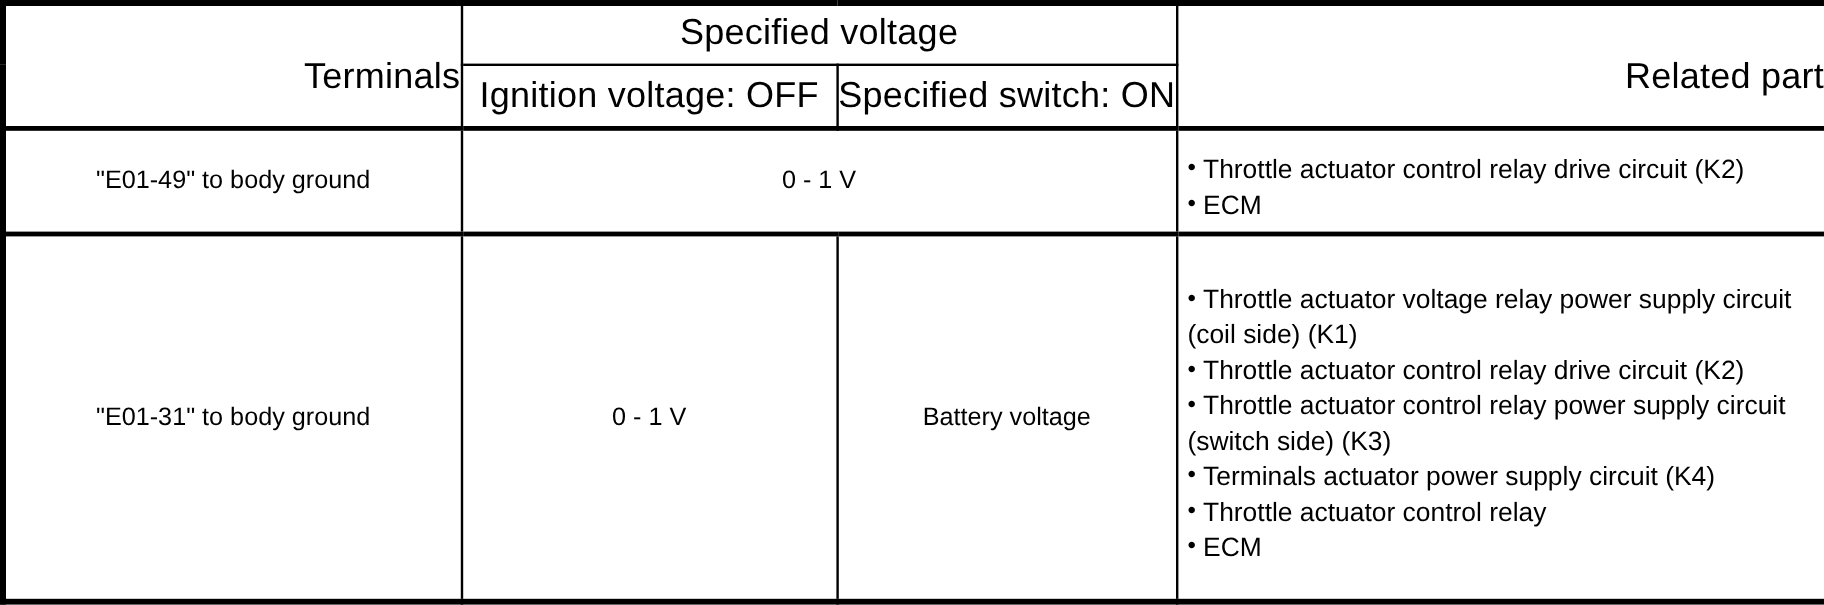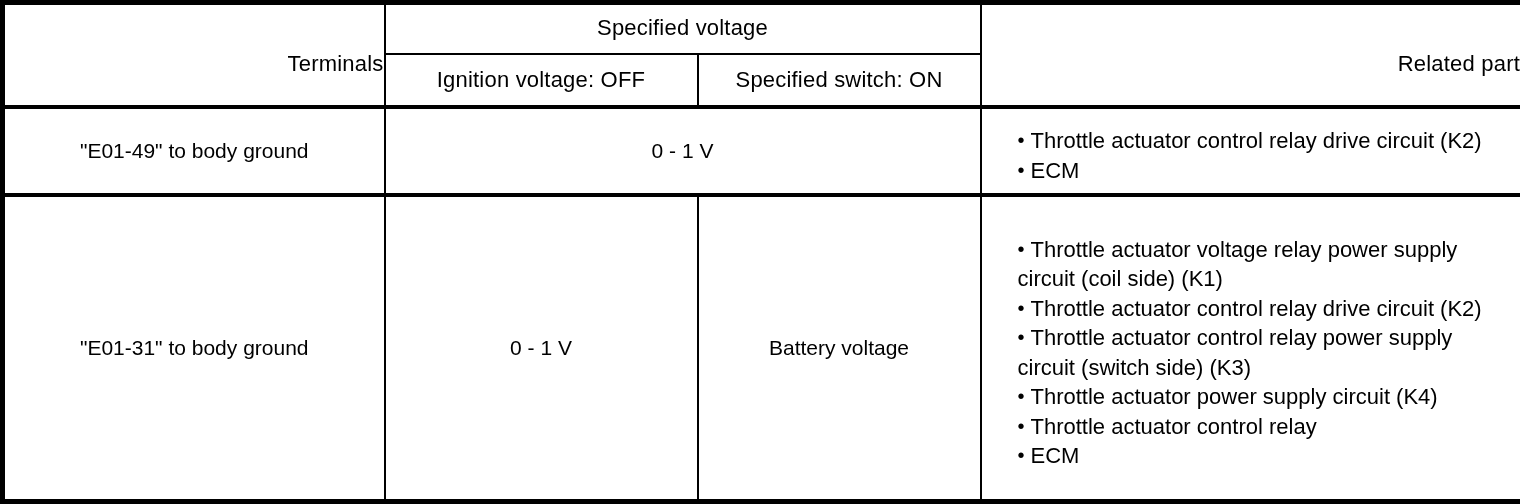--- a/index.html
+++ b/index.html
@@ -38,21 +38,21 @@
   
   col.c-terminals   { width: 382px; }
   col.c-volt-off    { width: 313px; }
   col.c-volt-on     { width: 283px; }
   col.c-related     { width: 542px; }
 
   
   .hdr {
     text-align: center;
     font-weight: bold;
-    font-size: 22px;
+    font-size: 30px;
     letter-spacing: 0.2px;
   }
   .hdr-terminals,
   .hdr-related {
     vertical-align: top;
   }
   .hdr-terminals .hdr-label,
   .hdr-related .hdr-label {
     display: block;
     padding-top: 18px;
@@ -91,21 +91,20 @@
 
   .bullet-list {
     list-style: none;
     margin: 0;
     padding: 9px 6px 0 8px;
   }
   .bullet-list li {
     line-height: 29.5px;
     text-indent: 0;
     white-space: normal;
-    margin-left: 28px;
   }
   .bullet-list li .bullet-dot {
     display: inline-block;
     width: 13px;
     font-size: 20px;
     line-height: 29.5px;
     vertical-align: top;
   }
   .bullet-list li .bullet-text {
     display: inline;
@@ -155,20 +154,20 @@
     </tr>
     <tr class="row-2">
       <td class="cell-center">"E01-31" to body ground</td>
       <td class="cell-center">0 - 1 V</td>
       <td class="cell-center">Battery voltage</td>
       <td class="cell-related">
         <ul class="bullet-list">
             <li><span class="bullet-dot">•</span><span class="bullet-text">Throttle actuator voltage relay power supply circuit (coil side) (K1)</span></li>
             <li><span class="bullet-dot">•</span><span class="bullet-text">Throttle actuator control relay drive circuit (K2)</span></li>
             <li><span class="bullet-dot">•</span><span class="bullet-text">Throttle actuator control relay power supply circuit (switch side) (K3)</span></li>
-            <li><span class="bullet-dot">•</span><span class="bullet-text">Throttle actuator power supply circuit (K4)</span></li>
+            <li><span class="bullet-dot">•</span><span class="bullet-text">Terminals actuator power supply circuit (K4)</span></li>
             <li><span class="bullet-dot">•</span><span class="bullet-text">Throttle actuator control relay</span></li>
             <li><span class="bullet-dot">•</span><span class="bullet-text">ECM</span></li>
           </ul>
       </td>
     </tr>
   </tbody>
 </table>
 
 </body></html>

